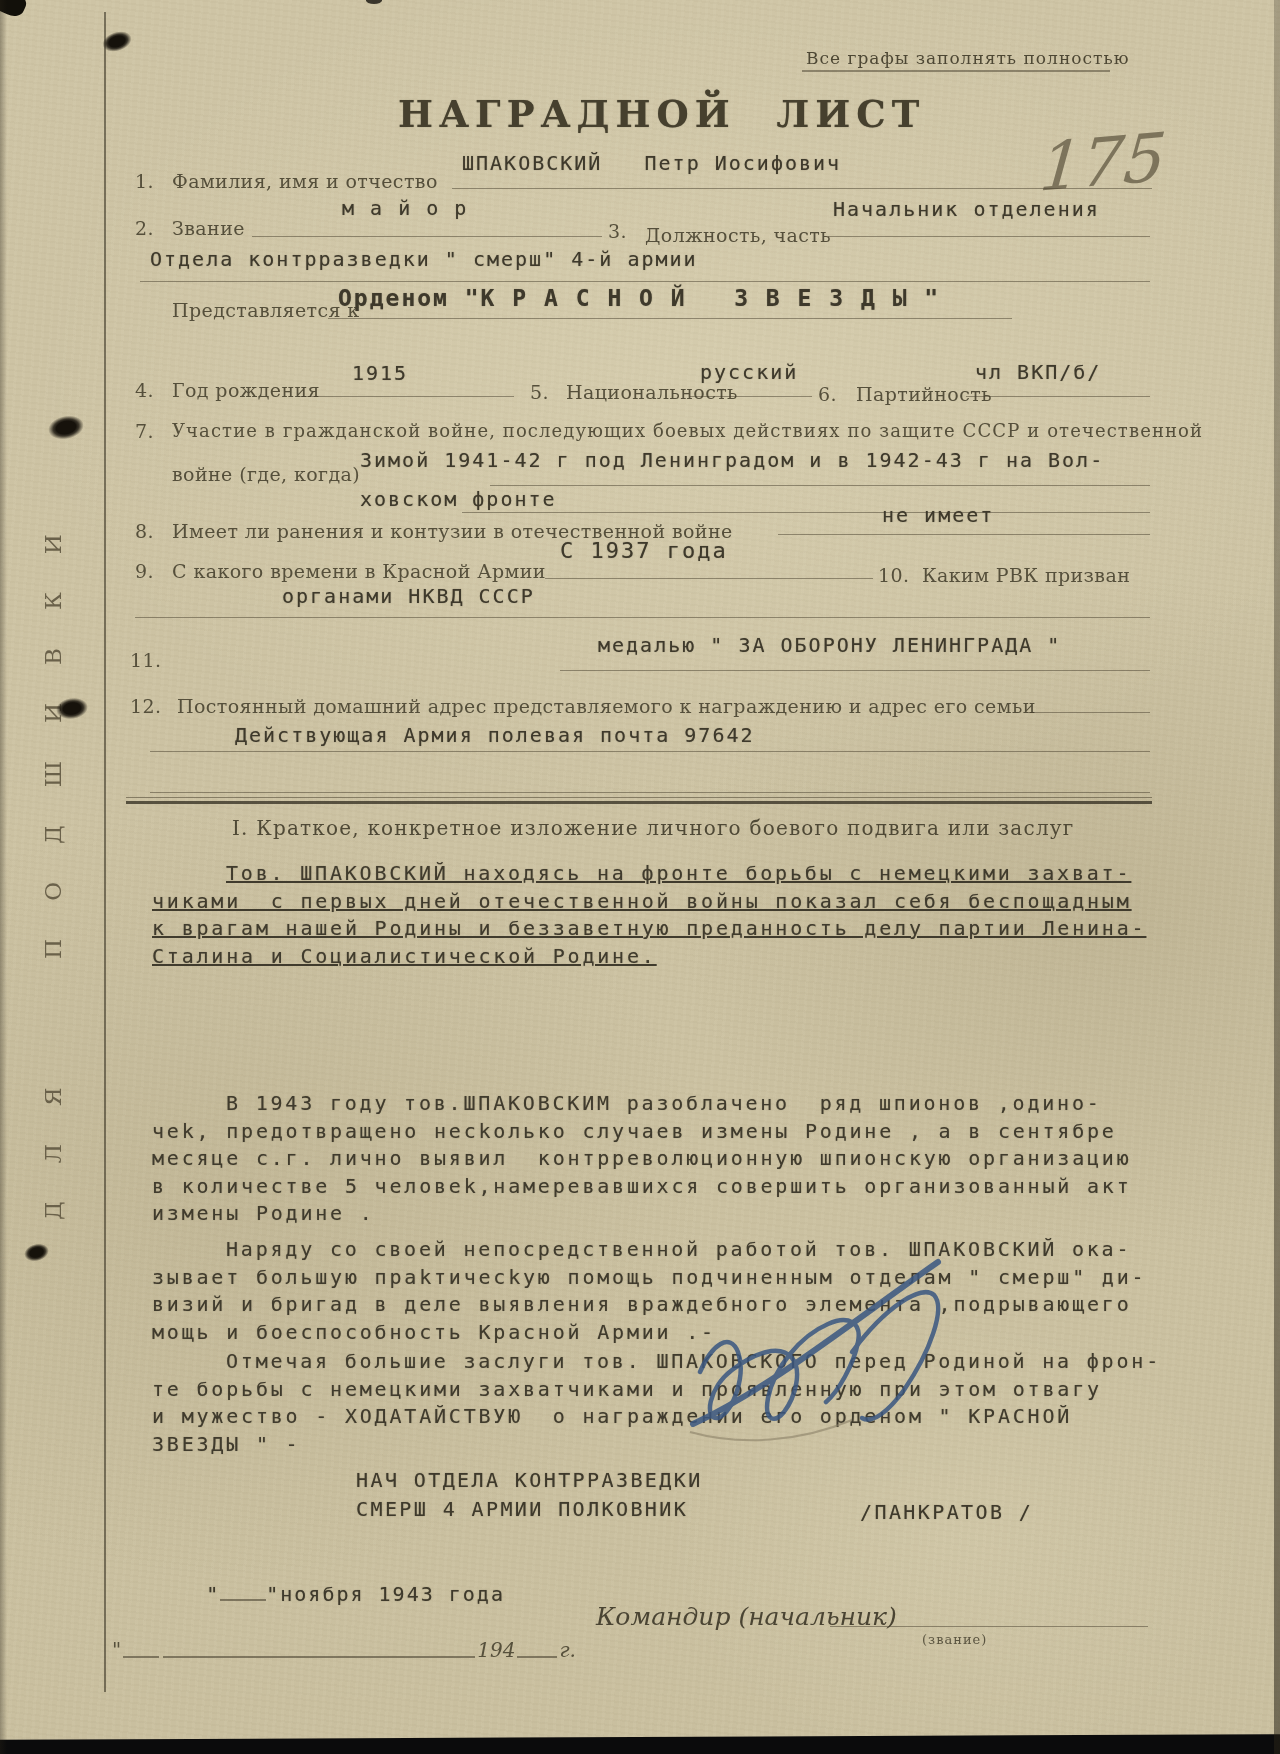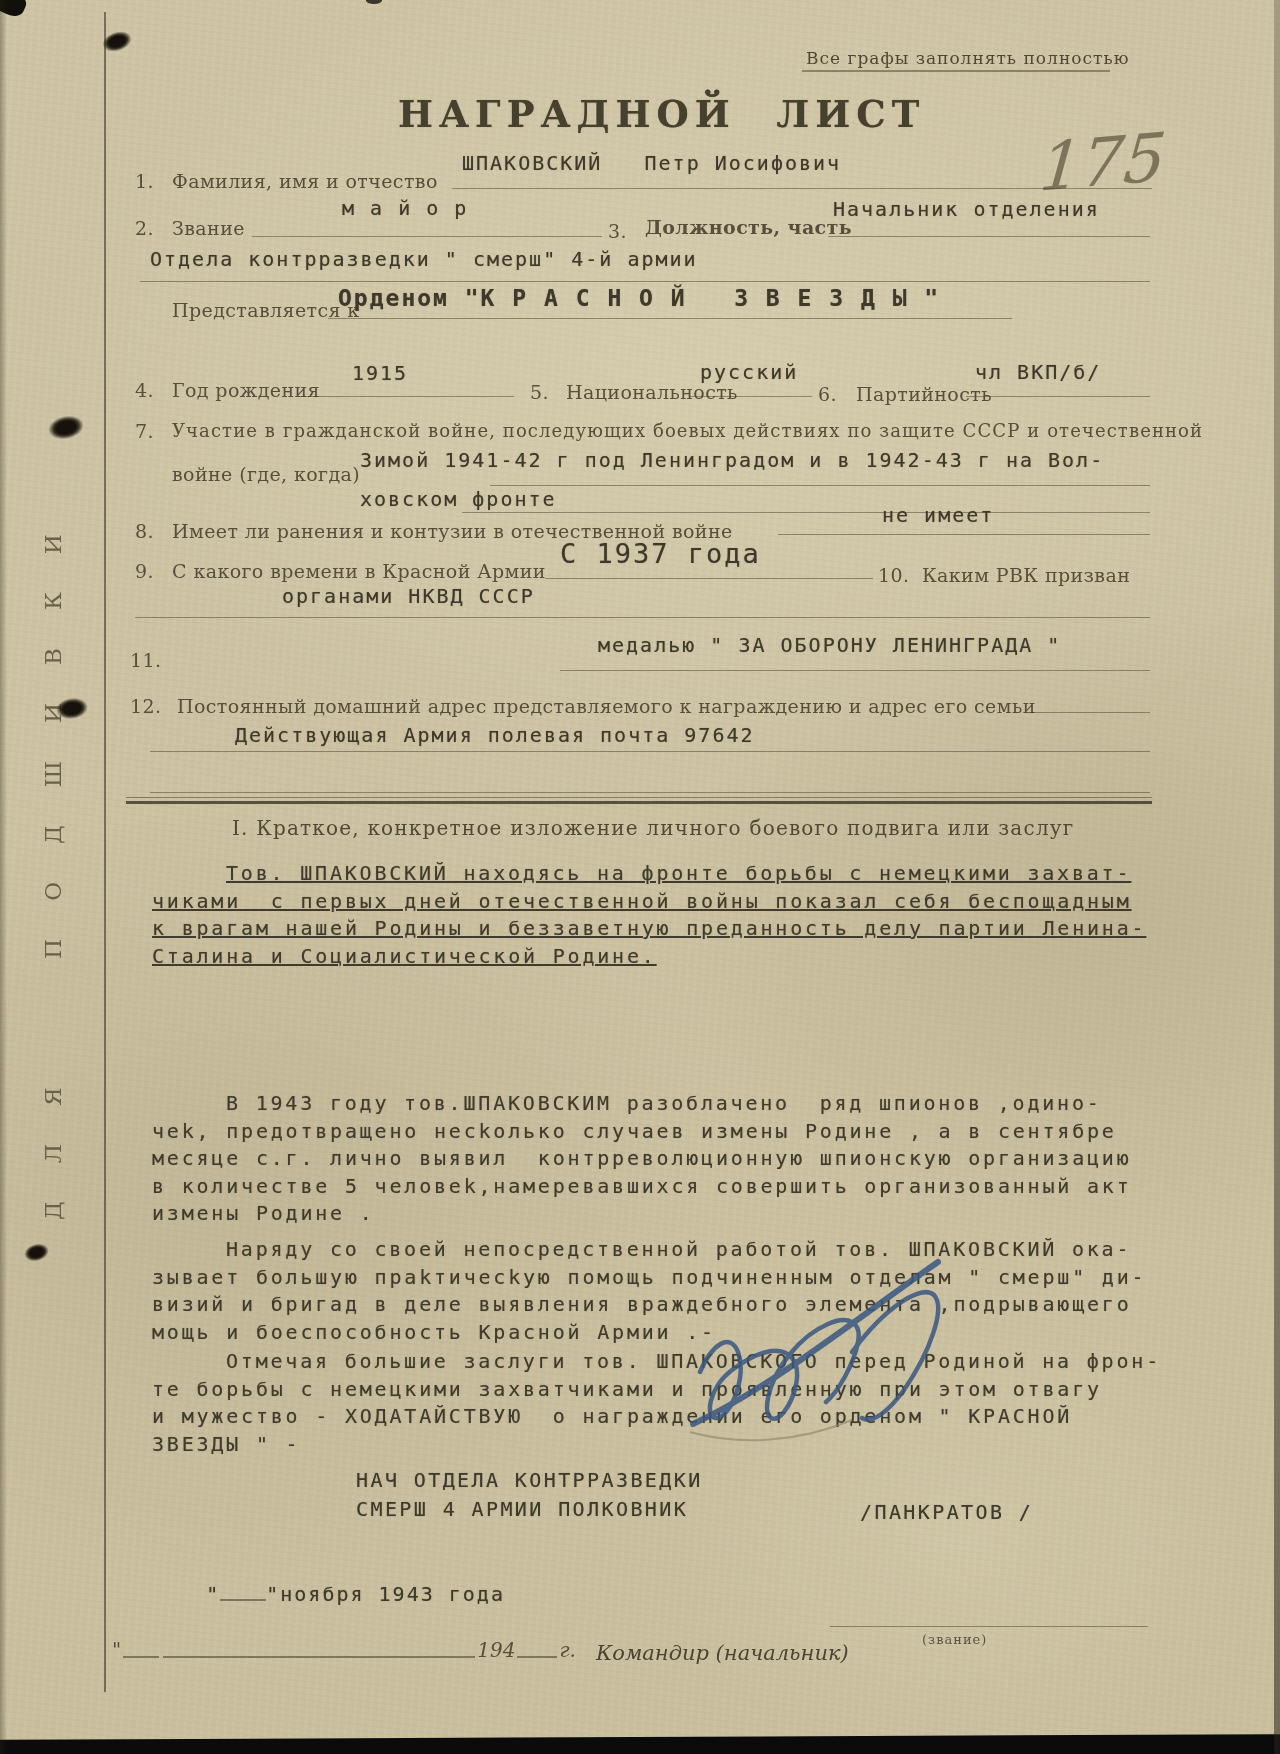--- a/index.html
+++ b/index.html
@@ -13,21 +13,21 @@
       repeating-linear-gradient(7deg, rgba(110,95,60,.035) 0 2px, rgba(0,0,0,0) 2px 6px),
       repeating-linear-gradient(94deg, rgba(250,245,220,.05) 0 3px, rgba(0,0,0,0) 3px 8px),
       linear-gradient(#cec4a5,#c9bf9f);
     font-family:"DejaVu Serif","Liberation Serif",serif;
   }
   .abs{position:absolute;}
   .lbl{font-family:"DejaVu Serif","Liberation Serif",serif; color:#554f3b; font-size:19px; letter-spacing:.4px; white-space:pre;}
   .lbl-sm{font-size:18px;}
   .tw{font-family:"DejaVu Sans Mono","Liberation Mono",monospace; color:#3e392b; font-size:20px; letter-spacing:2px; white-space:pre; text-shadow:0 0 1px rgba(62,57,43,.5);}
   .tw-big{font-size:23px; font-weight:bold; letter-spacing:2px;}
-  .tw-raise{font-size:27px;}
+  .tw-raise{font-size:22px;}
   .para{font-family:"DejaVu Sans Mono","Liberation Mono",monospace; color:#403b2d; font-size:20px;
         letter-spacing:2.8px; line-height:27.5px; white-space:pre-wrap; text-indent:74px; width:1012px;
         text-shadow:0 0 1px rgba(62,57,43,.45);}
   .rule{height:0; border-bottom:2px solid rgba(64,57,40,.48);}
   .rule-thin{border-bottom-width:1.5px;}
   .hr2{height:3px; border-top:1px solid rgba(62,55,38,.5); border-bottom:3px solid rgba(43,38,26,.72);}
   .title{font-weight:bold; font-size:37px; letter-spacing:6px; word-spacing:22px; color:#46402e;
          text-shadow:0 0 1px rgba(70,63,47,.55); white-space:pre;}
   .note{font-size:17px; letter-spacing:1px; color:#4d4734; white-space:pre;}
   .heading{font-size:20px; letter-spacing:1.2px; color:#4f4936; white-space:pre;}
@@ -68,21 +68,21 @@
   <span class="abs lbl" style="left:135px; top:170px;">1.</span>
   <span class="abs lbl" style="left:172px; top:170px;">Фамилия, имя и отчество</span>
   <span class="abs tw" style="left:462px; top:151px;">ШПАКОВСКИЙ   Петр Иосифович</span>
   <div class="abs rule rule-thin" style="left:452px; top:188px; width:700px;"></div>
 
   <span class="abs lbl" style="left:135px; top:217px;">2.</span>
   <span class="abs lbl" style="left:172px; top:217px;">Звание</span>
   <span class="abs tw" style="left:342px; top:196px;">м а й о р</span>
   <div class="abs rule rule-thin" style="left:252px; top:236px; width:350px;"></div>
   <span class="abs lbl" style="left:608px; top:220px;">3.</span>
-  <span class="abs lbl" style="left:645px; top:216px;font-weight:bold;">Должность, часть</span>
+  <span class="abs lbl" style="left:645px; top:224px;">Должность, часть</span>
   <span class="abs tw" style="left:833px; top:197px;">Начальник отделения</span>
   <div class="abs rule rule-thin" style="left:828px; top:236px; width:322px;"></div>
   <span class="abs tw" style="left:150px; top:247px;">Отдела контрразведки " смерш" 4-й армии</span>
   <div class="abs rule rule-thin" style="left:140px; top:281px; width:1010px;"></div>
 
   <span class="abs lbl" style="left:172px; top:299px;">Представляется к</span>
   <span class="abs tw tw-big" style="left:338px; top:285px;">Орденом "К Р А С Н О Й   З В Е З Д Ы "</span>
   <div class="abs rule rule-thin" style="left:328px; top:318px; width:684px;"></div>
 
   <span class="abs lbl" style="left:135px; top:379px;">4.</span>
@@ -163,21 +163,21 @@
       <path d="M700 1372 C712 1344 730 1332 738 1352 C746 1374 734 1412 718 1418 C704 1420 708 1388 732 1370 C756 1352 780 1344 792 1358 C802 1370 796 1396 784 1412 C774 1424 764 1420 768 1398 C774 1368 800 1336 828 1324 C848 1315 862 1322 858 1342 C854 1364 838 1392 826 1402" stroke-width="4.5"></path>
       <path d="M852 1352 C886 1306 922 1284 934 1295 C946 1308 930 1352 904 1390 C888 1412 872 1424 862 1418" stroke-width="4.5"></path>
     </g>
     <path d="M690 1432 C740 1446 800 1442 852 1420" stroke="#8b8168" fill="none" stroke-width="2" opacity="0.6"></path>
   </svg>
 
   <div class="abs tw" style="left:150px; top:1558px;">
     <span>"</span><span class="gapline" style="width:46px;"></span><span>"ноября 1943 года</span>
   </div>
 
-  <span class="abs ital" style="left:596px; top:1602px; font-size:21px;margin-top:39px;">Командир (начальник)</span>
+  <span class="abs ital" style="left:596px; top:1602px; font-size:25px;">Командир (начальник)</span>
   <div class="abs rule rule-thin" style="left:830px; top:1626px; width:318px;"></div>
   <span class="abs caption" style="left:922px; top:1632px;">(звание)</span>
 
   <div class="abs bottomrow" style="left:112px; top:1638px;">
     <span>"</span>
     <span class="gapline" style="width:36px;"></span>
     <span class="gapline" style="width:312px;"></span>
     <span>194</span>
     <span class="gapline" style="width:40px;"></span>
     <span>г.</span>

